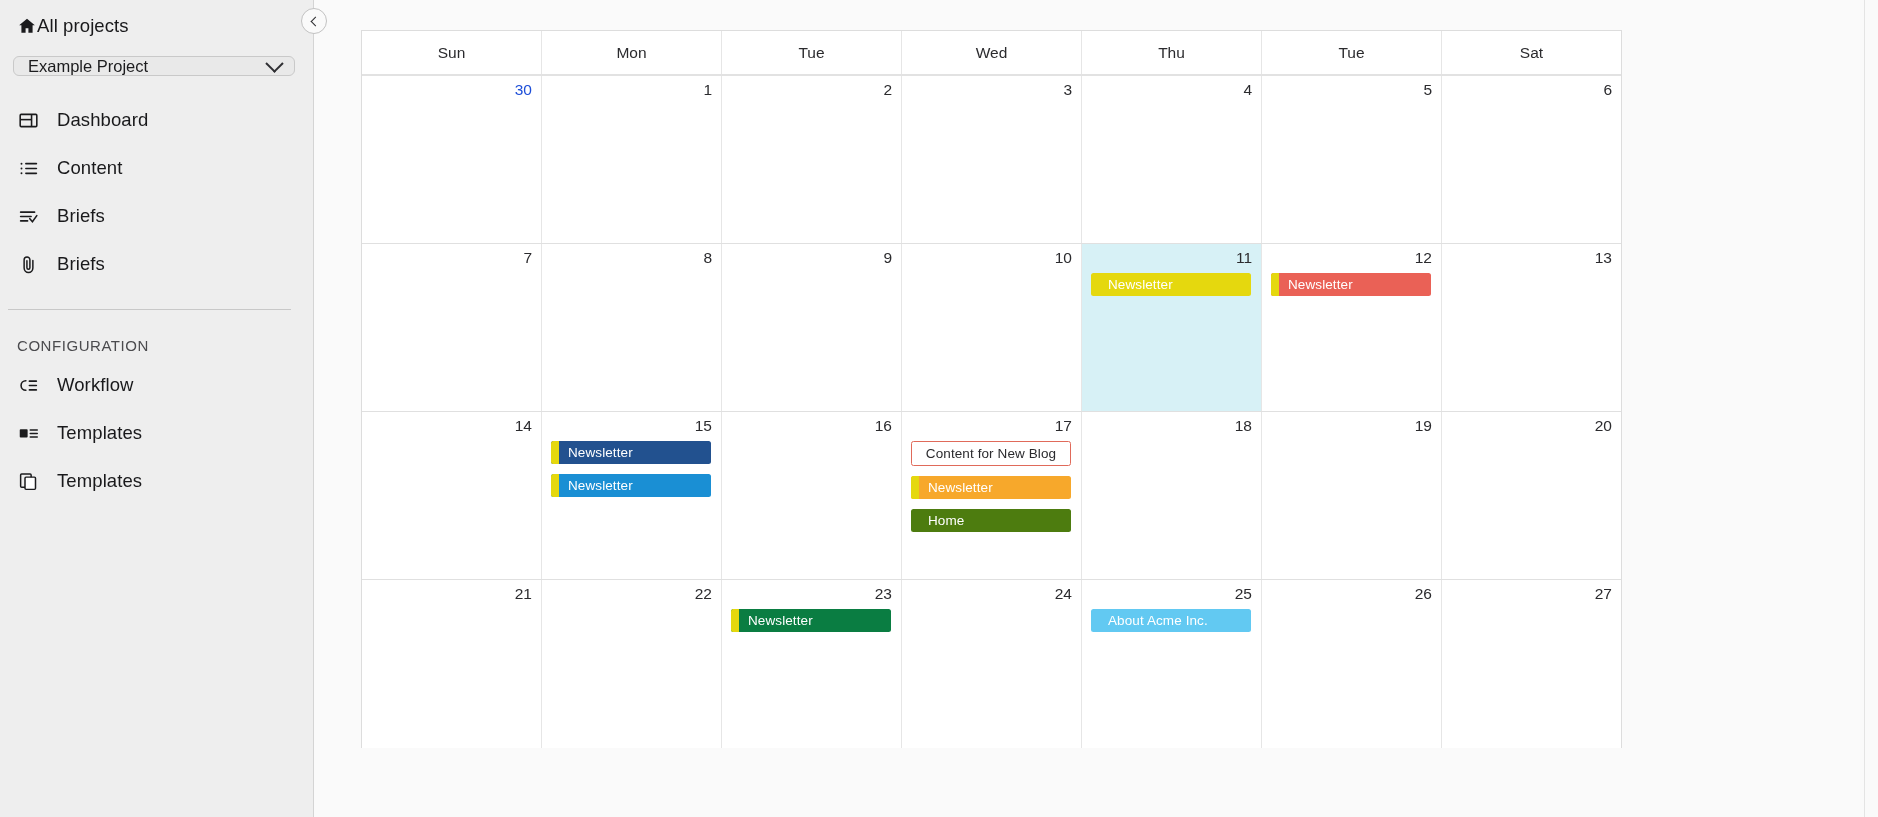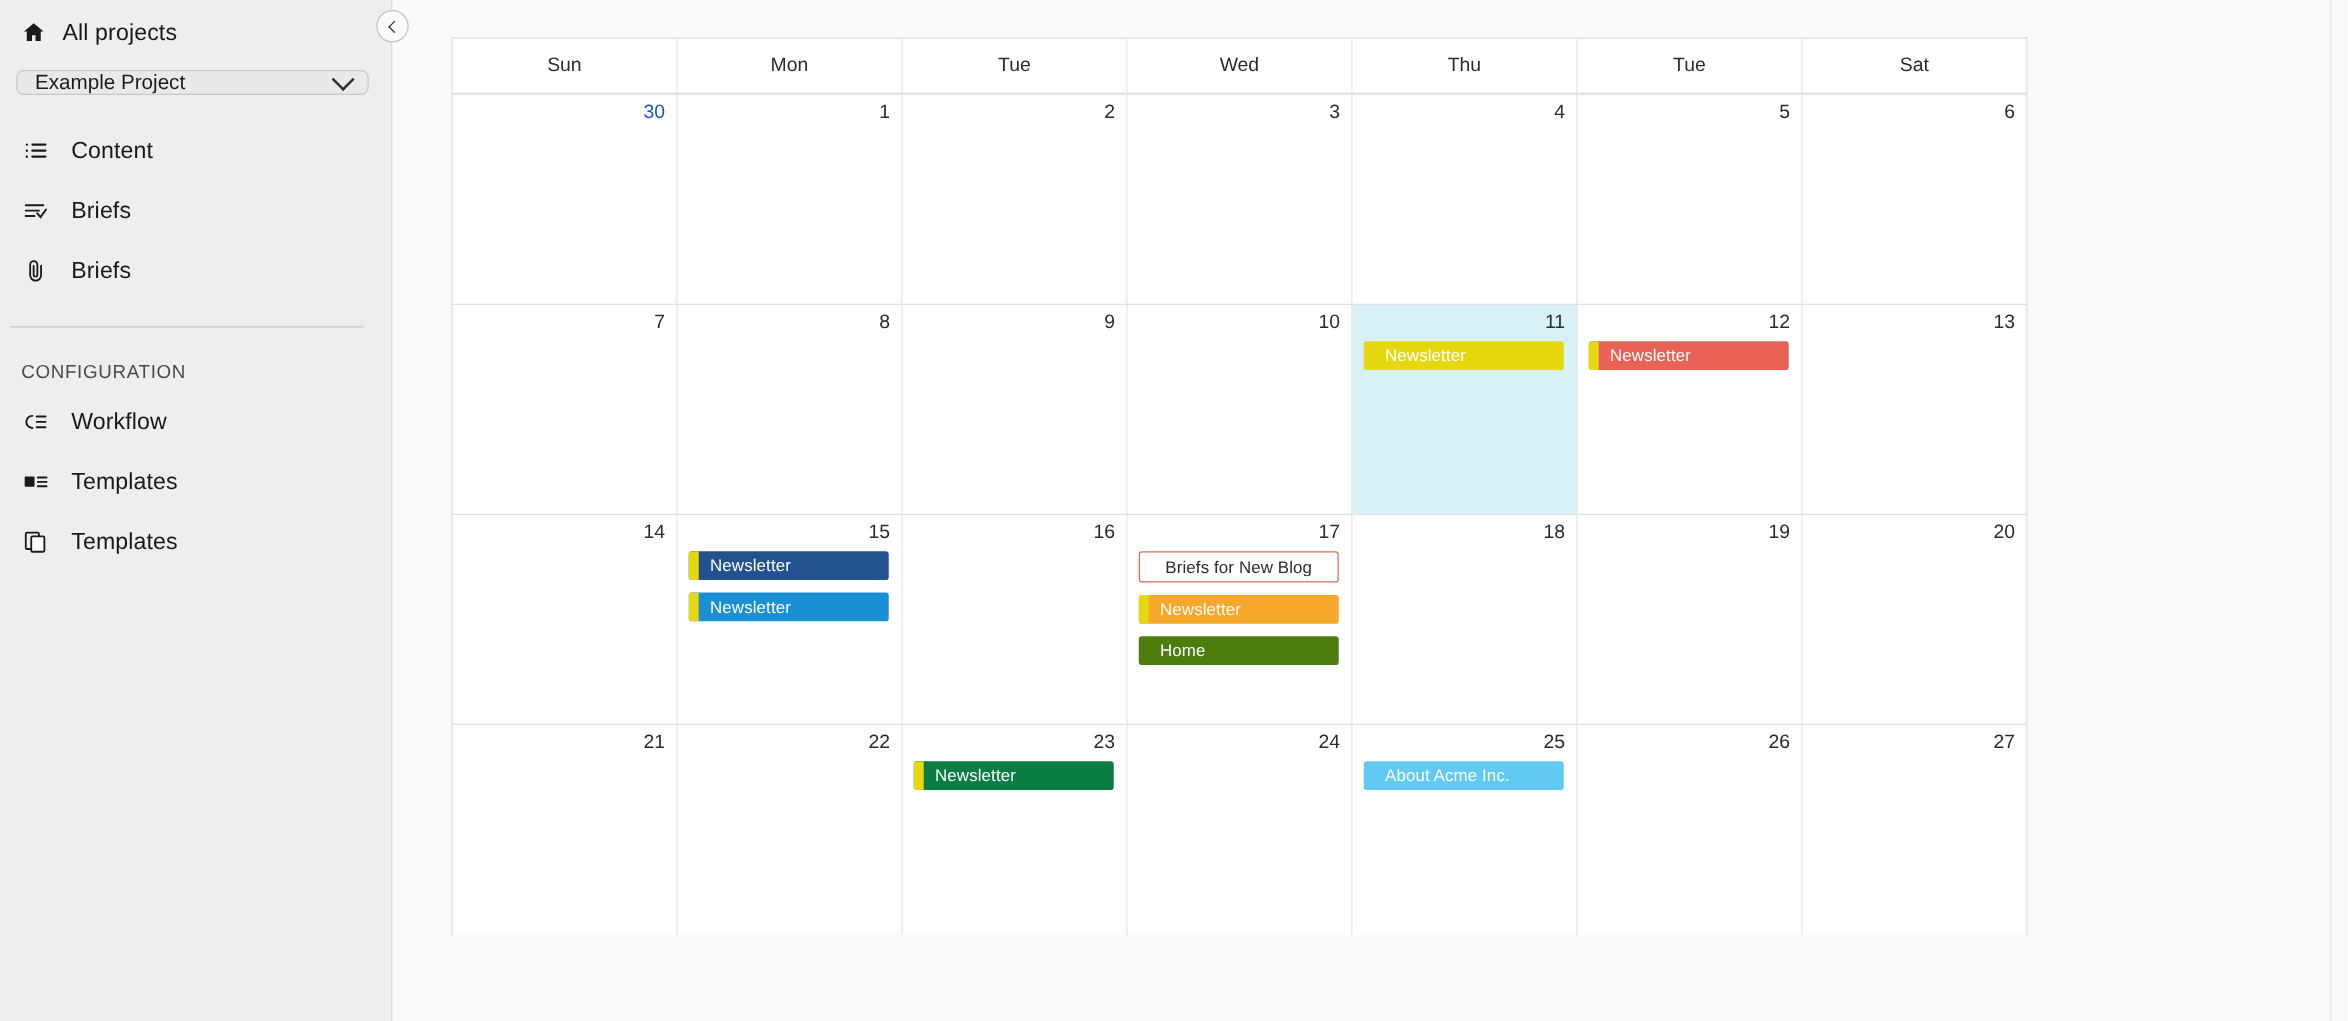--- a/index.html
+++ b/index.html
@@ -22,21 +22,20 @@
     background: #eeeeee;
     border-right: 1px solid #d4d4d4;
     position: relative;
     padding: 0;
     display: flex;
     flex-direction: column;
   }
   .all-projects {
     display: flex;
     align-items: center;
-    gap: 13px;
     padding: 0 0 0 17px;
     height: 48px;
     margin-top: 2px;
     cursor: pointer;
   }
   .all-projects .label {
     font-size: 18.5px;
     color: #19191b;
     letter-spacing: .1px;
   }
@@ -262,20 +261,30 @@
 
     <div class="project-select">
       <span class="ptext">Example Project</span>
       <span class="ico">
         <span class="chev"></span>
       </span>
     </div>
 
     <nav class="nav">
 
+      <div class="nav-item">
+        <span class="ico">
+          <svg width="21" height="21" viewBox="0 0 24 24" fill="none" stroke="#1b1b1d" stroke-width="1.8">
+            <rect x="2.5" y="5" width="19" height="14" rx="1.2"></rect>
+            <line x1="2.5" y1="11" x2="15.5" y2="11"></line>
+            <line x1="15.5" y1="5" x2="15.5" y2="19"></line>
+          </svg>
+        </span>
+        <span class="label">Dashboard</span>
+      </div>
 
       <div class="nav-item">
         <span class="ico">
           <svg width="21" height="21" viewBox="0 0 24 24" fill="none" stroke="#1b1b1d" stroke-width="1.9" stroke-linecap="round">
             <line x1="9" y1="6.5" x2="21" y2="6.5"></line>
             <line x1="9" y1="12" x2="21" y2="12"></line>
             <line x1="9" y1="17.5" x2="21" y2="17.5"></line>
             <circle cx="4" cy="6.5" r="1.1" fill="#1b1b1d" stroke="none"></circle>
             <circle cx="4" cy="12" r="1.1" fill="#1b1b1d" stroke="none"></circle>
             <circle cx="4" cy="17.5" r="1.1" fill="#1b1b1d" stroke="none"></circle>
@@ -464,21 +473,21 @@
               </div>
             </div>
             <div class="cal-cell">
               <div class="daynum">16</div>
               <div class="events"></div>
             </div>
             <div class="cal-cell">
               <div class="daynum">17</div>
               <div class="events">
                 <div class="event outlined" style="background: rgb(255, 255, 255); border-color: rgb(224, 106, 90);">
-                  <span class="etitle" style="color: rgb(43, 43, 46);">Briefs for New Blog</span>
+                  <span class="etitle" style="color: rgb(43, 43, 46);">Content for New Blog</span>
                 </div>
                 <div class="event" style="background: rgb(247, 168, 43);">
                   <span class="accent" style="background: rgb(229, 216, 14);"></span>
                   <span class="etitle" style="color: rgb(255, 255, 255);">Newsletter</span>
                 </div>
                 <div class="event no-accent" style="background: #4d7c0f;">
                   <span class="etitle" style="color: rgb(255, 255, 255);">Home</span>
                 </div>
               </div>
             </div>

